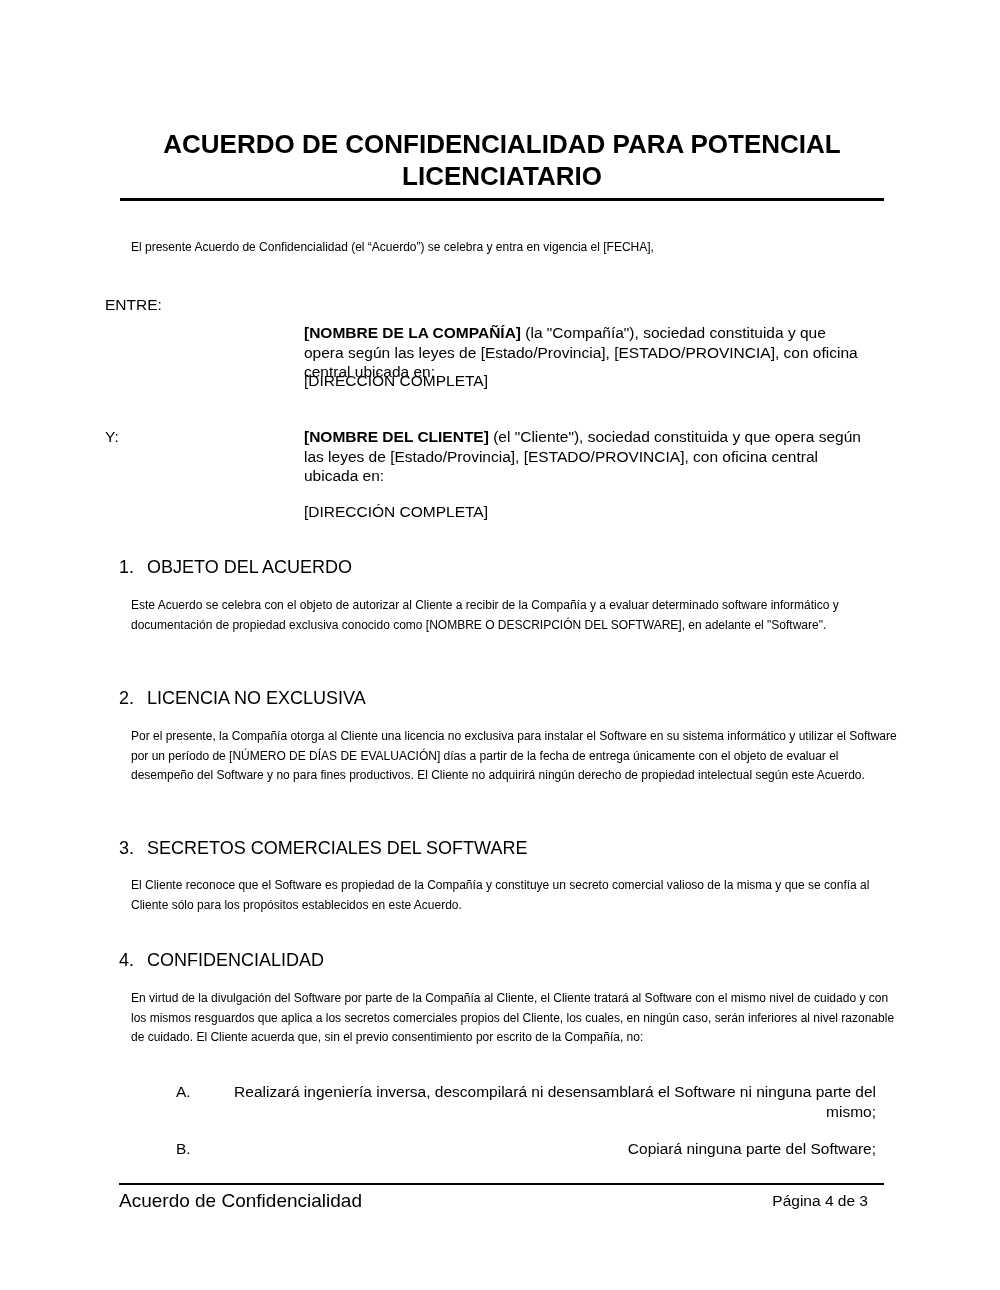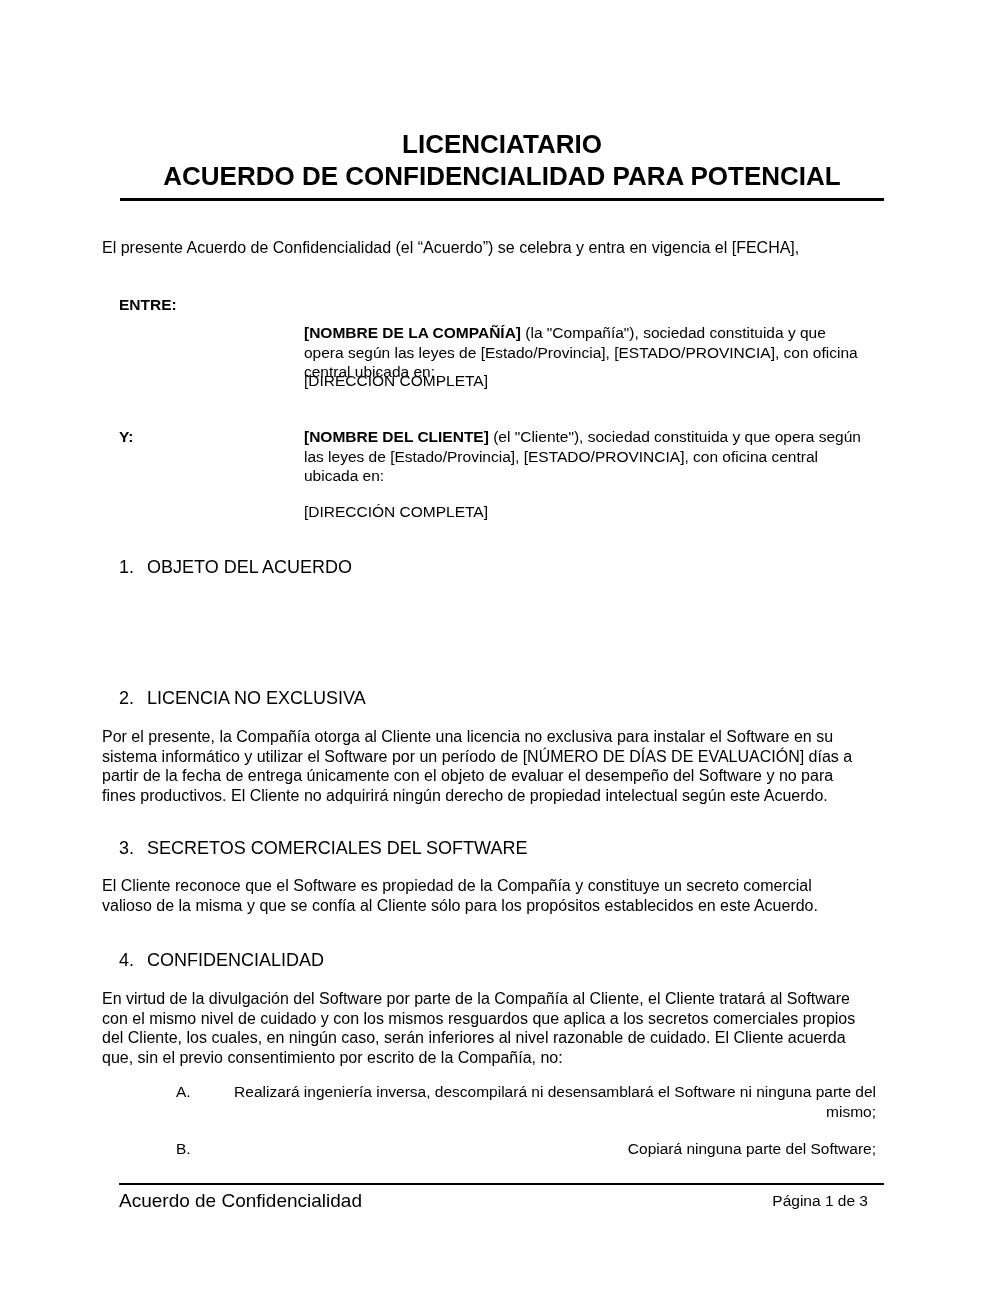--- a/index.html
+++ b/index.html
@@ -2,61 +2,62 @@
 <html><head>
   <meta charset="utf-8">
   <style>
     html, body { margin: 0; padding: 0; background: #ffffff; }
     body { width: 1000px; height: 1290px; position: relative; overflow: hidden;
       font-family: "Liberation Sans", sans-serif; color: #000; }
     .page { position: absolute; left: 0; top: 0; width: 1000px; height: 1290px; }
     .title { position: absolute; left: 120px; width: 764px; top: 128px; text-align: center;
       font-weight: bold; font-size: 26px; line-height: 32px; letter-spacing: 0px; }
     .title-rule { position: absolute; left: 120px; width: 764px; top: 198px; height: 3px; background: #000; }
-    .p { position: absolute; left: 102px; width: 770px; font-size: 16px; line-height: 19.5px; }
+    .p { position: absolute; left: 131px; width: 770px; font-size: 12px; line-height: 19.5px; }
     .b { font-weight: bold; }
-    .party-label { position: absolute; left: 119px; font-size: 15.5px; font-weight: bold; line-height: 19.5px; }
+    .party-label { position: absolute; left: 105px; font-size: 15.5px; font-weight: normal; line-height: 19.5px; }
     .party-text { position: absolute; left: 304px; width: 560px; font-size: 15.5px; line-height: 19.5px; }
     .heading { position: absolute; left: 119px; font-size: 18px; font-weight: normal; line-height: 19.5px; }
     .heading .num { display: inline-block; width: 28px; }
     .item { position: absolute; left: 176px; width: 700px; font-size: 15.5px; line-height: 19.5px; }
     .item .letter { position: absolute; left: 0; top: 0; }
     .item .text { margin-left: 30px; display: block; text-align: right; }
     .footer-rule { position: absolute; left: 119px; width: 765px; top: 1183px; height: 2px; background: #000; }
     .footer-left { position: absolute; left: 119px; top: 1191px; font-size: 19px; line-height: 19.5px; }
     .footer-right { position: absolute; right: 132px; top: 1191px; font-size: 15.5px; line-height: 19.5px; }
   </style>
 </head>
 <body>
 
 <div class="page">
 
   <div class="title">
+    <div>ACUERDO DE CONFIDENCIALIDAD PARA POTENCIAL</div>
     <div>LICENCIATARIO</div>
-    <div>ACUERDO DE CONFIDENCIALIDAD PARA POTENCIAL</div>
   </div>
   <div class="title-rule"></div>
 
   <div class="p" style="top:238px;">El presente Acuerdo de Confidencialidad (el “Acuerdo”) se celebra y entra en vigencia el [FECHA],</div>
 
   <div class="party-label" style="top:295px;">ENTRE:</div>
   <div class="party-text" style="top:295px;margin-top:28px;">
     <span class="b">[NOMBRE DE LA COMPAÑÍA]</span><span> (la "Compañía"), sociedad constituida y que opera según las leyes de [Estado/Provincia], [ESTADO/PROVINCIA], con oficina central ubicada en:</span>
   </div>
   <div class="party-text" style="top:371px;">[DIRECCIÓN COMPLETA]</div>
 
   <div class="party-label" style="top:427px;">Y:</div>
   <div class="party-text" style="top:427px;">
     <span class="b">[NOMBRE DEL CLIENTE]</span><span> (el "Cliente"), sociedad constituida y que opera según las leyes de [Estado/Provincia], [ESTADO/PROVINCIA], con oficina central ubicada en:</span>
   </div>
   <div class="party-text" style="top:502px;">[DIRECCIÓN COMPLETA]</div>
 
   <div class="heading" style="top:558px;">
     <span class="num">1.</span><span>OBJETO DEL ACUERDO</span>
   </div>
+  <div class="p" style="top:596px; width:760px;">Este Acuerdo se celebra con el objeto de autorizar al Cliente a recibir de la Compañía y a evaluar determinado software informático y documentación de propiedad exclusiva conocido como [NOMBRE O DESCRIPCIÓN DEL SOFTWARE], en adelante el "Software".</div>
 
   <div class="heading" style="top:689px;">
     <span class="num">2.</span><span>LICENCIA NO EXCLUSIVA</span>
   </div>
   <div class="p" style="top:727px; width:768px;">Por el presente, la Compañía otorga al Cliente una licencia no exclusiva para instalar el Software en su sistema informático y utilizar el Software por un período de [NÚMERO DE DÍAS DE EVALUACIÓN] días a partir de la fecha de entrega únicamente con el objeto de evaluar el desempeño del Software y no para fines productivos. El Cliente no adquirirá ningún derecho de propiedad intelectual según este Acuerdo.</div>
 
   <div class="heading" style="top:839px;">
     <span class="num">3.</span><span>SECRETOS COMERCIALES DEL SOFTWARE</span>
   </div>
   <div class="p" style="top:876px; width:740px;">El Cliente reconoce que el Software es propiedad de la Compañía y constituye un secreto comercial valioso de la misma y que se confía al Cliente sólo para los propósitos establecidos en este Acuerdo.</div>
@@ -70,15 +71,15 @@
     <span class="letter">A.</span>
     <span class="text">Realizará ingeniería inversa, descompilará ni desensamblará el Software ni ninguna parte del mismo;</span>
   </div>
   <div class="item" style="top:1139px;">
     <span class="letter">B.</span>
     <span class="text">Copiará ninguna parte del Software;</span>
   </div>
 
   <div class="footer-rule"></div>
   <div class="footer-left">Acuerdo de Confidencialidad</div>
-  <div class="footer-right">Página 1 de 3</div>
+  <div class="footer-right">Página 4 de 3</div>
 
 </div>
 
 </body></html>

